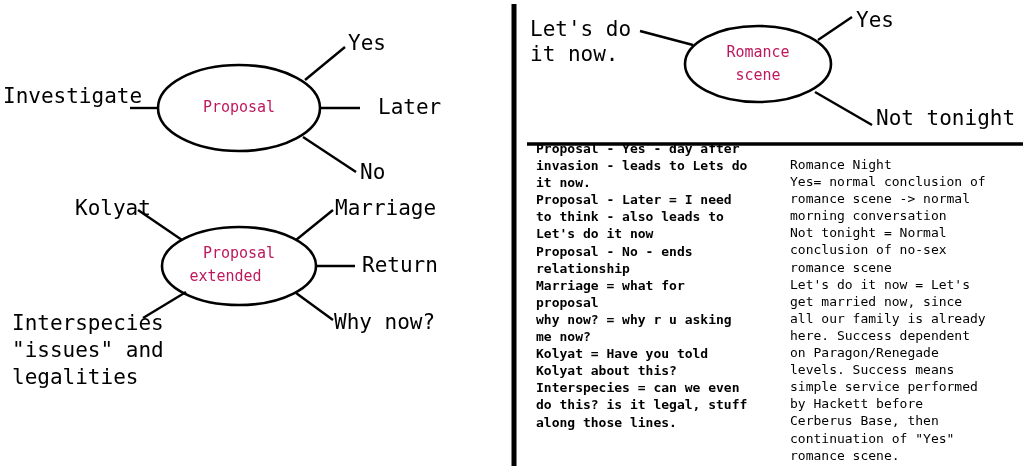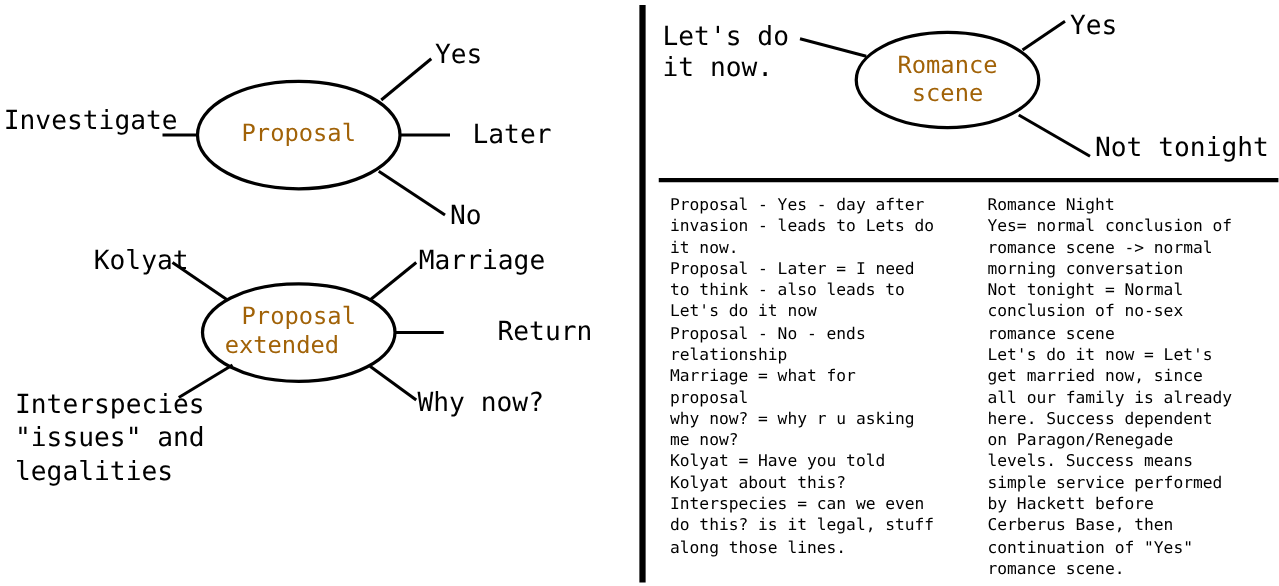--- a/index.html
+++ b/index.html
@@ -30,23 +30,23 @@
     position: absolute;
     font-family: "DejaVu Sans Mono", "Liberation Mono", monospace;
     font-size: 21px;
     line-height: 25px;
     color: #000000;
     white-space: pre;
   }
   .node-lbl {
     position: absolute;
     font-family: "DejaVu Sans Mono", "Liberation Mono", monospace;
-    font-size: 19px;
+    font-size: 15px;
     line-height: 23px;
-    color: #a16207;
+    color: #be185d;
     white-space: pre;
     text-align: center;
   }
   .note-col {
     position: absolute;
     font-family: "DejaVu Sans Mono", "Liberation Mono", monospace;
     font-size: 13px;
     line-height: 17.1px;
     color: #000000;
     white-space: pre;
@@ -109,39 +109,39 @@
 
   <div class="lbl" style="left:360px; top:160px;">No</div>
 
   <div class="node-lbl" style="left:165px; top:242px; width:148px;">Proposal</div>
   <div class="node-lbl" style="left:165px; top:265px; width:121px;">extended</div>
 
   <div class="lbl" style="left:75px; top:196px;">Kolyat</div>
 
   <div class="lbl" style="left:335px; top:196px;">Marriage</div>
 
-  <div class="lbl" style="left:362px; top:253px;margin-left:36px;">Return</div>
+  <div class="lbl" style="left:362px; top:253px;">Return</div>
 
   <div class="lbl" style="left:334px; top:310px;">Why now?</div>
 
   <div class="lbl" style="left:12px; top:311px;">Interspecies</div>
   <div class="lbl" style="left:12px; top:338px;">"issues" and</div>
   <div class="lbl" style="left:12px; top:365px;">legalities</div>
 
   <div class="lbl" style="left:530px; top:17px;">Let's do</div>
   <div class="lbl" style="left:530px; top:42px;">it now.</div>
 
   <div class="node-lbl" style="left:686px; top:41px; width:144px;">Romance</div>
   <div class="node-lbl" style="left:686px; top:64px; width:144px;">scene</div>
 
   <div class="lbl" style="left:856px; top:8px;">Yes</div>
 
   <div class="lbl" style="left:876px; top:106px;">Not tonight</div>
 
-  <div class="note-col" style="left:536px; top:156px; width:245px;">Proposal - Yes - day after
+  <div class="note-col" style="left:536px; top:140px; width:245px;font-weight:bold;">Proposal - Yes - day after
 invasion - leads to Lets do
 it now.
 Proposal - Later = I need
 to think - also leads to
 Let's do it now
 Proposal - No - ends
 relationship
 Marriage = what for
 proposal
 why now? = why r u asking

